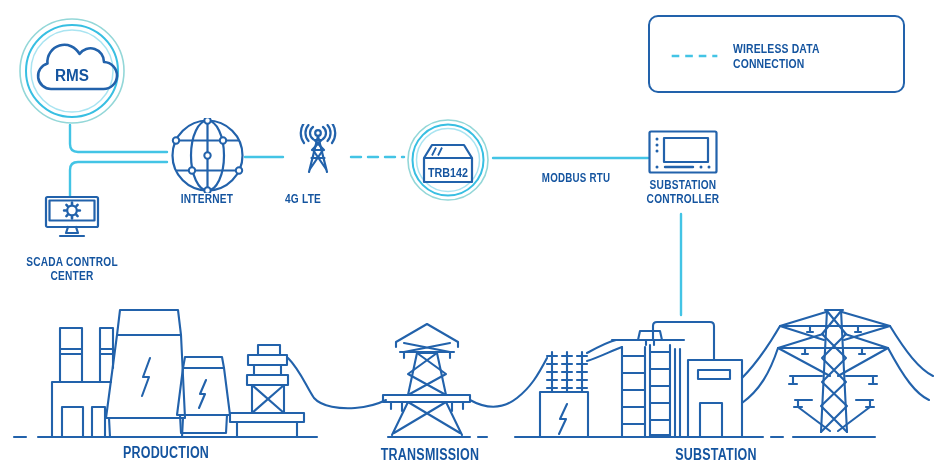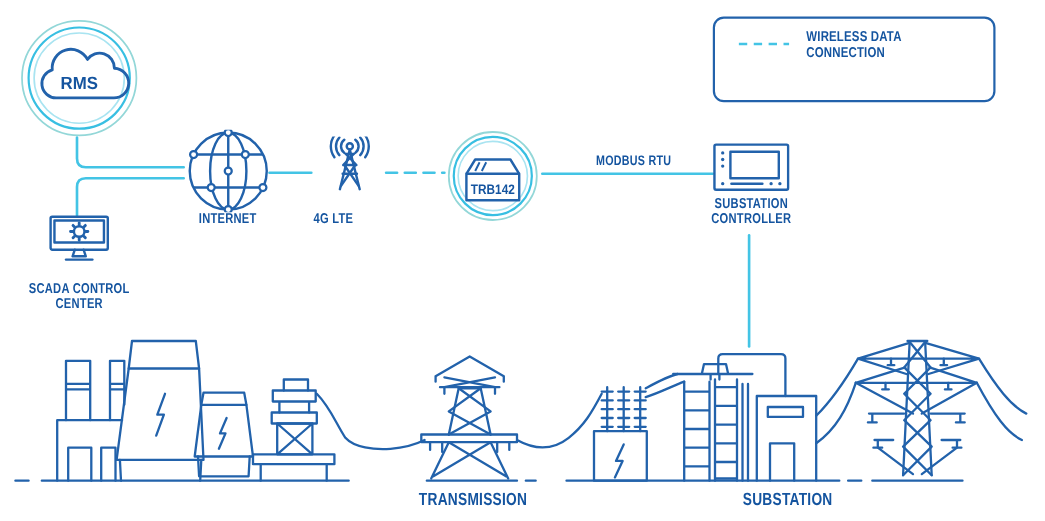--- a/index.html
+++ b/index.html
@@ -3,24 +3,24 @@
 <meta charset="utf-8">
 <style>
   html,body{margin:0;padding:0;background:#ffffff;}
   .stage{position:relative;width:950px;height:474px;background:#fff;overflow:hidden;
          font-family:"Liberation Sans","DejaVu Sans",sans-serif;}
   .abs{position:absolute;}
   .lbl{position:absolute;color:#14549F;font-weight:700;text-align:center;
        transform:translateX(-50%);white-space:nowrap;line-height:1.08;}
   .lbl .cond{display:inline-block;transform:scaleX(0.78);transform-origin:50% 50%;letter-spacing:.3px;}
   .lbl-sm{font-size:13px;}
-  .lbl-md{font-size:12.5px;}
+  .lbl-md{font-size:12.5px;margin-top:32px;}
   .lbl-lg{font-size:16px;}
   .legend{position:absolute;left:648px;top:15px;width:257px;height:78px;box-sizing:border-box;
-          border:2px solid #2262AB;border-radius:10px;padding:10px 0 0 20px;}
+          border:2px solid #2262AB;border-radius:10px;padding:26px 0 0 20px;}
   .legend-row{display:flex;align-items:center;height:25px;}
   .legend-label{color:#14549F;font-weight:700;font-size:13px;margin-left:14px;
                 display:inline-block;transform:scaleX(0.8);transform-origin:0 50%;letter-spacing:.2px;}
   svg{display:block;}
   svg text{font-family:"Liberation Sans","DejaVu Sans",sans-serif;font-weight:700;}
 </style>
 </head>
 <body>
 
 <div class="stage">
@@ -132,20 +132,23 @@
     <span class="cond">INTERNET</span>
   </div>
   <div class="lbl lbl-sm" style="left:303px;top:192px;">
     <span class="cond">4G LTE</span>
   </div>
   <div class="lbl lbl-md" style="left:576px;top:140px;">
     <span class="cond">MODBUS RTU</span>
   </div>
   <div class="lbl lbl-sm" style="left:683px;top:178px;">
     <span class="cond"><span>SUBSTATION</span><br><span>CONTROLLER</span></span>
+  </div>
+  <div class="lbl lbl-lg" style="left:166px;top:444px;">
+    <span class="cond">PRODUCTION</span>
   </div>
   <div class="lbl lbl-lg" style="left:430px;top:446px;">
     <span class="cond">TRANSMISSION</span>
   </div>
   <div class="lbl lbl-lg" style="left:716px;top:446px;">
     <span class="cond">SUBSTATION</span>
   </div>
 
   <svg class="abs" style="left:0;top:290px;" width="950" height="184" viewBox="0 0 950 184">
     <g fill="none" stroke="#2262AB" stroke-width="2.1" stroke-linecap="round" stroke-linejoin="round">

